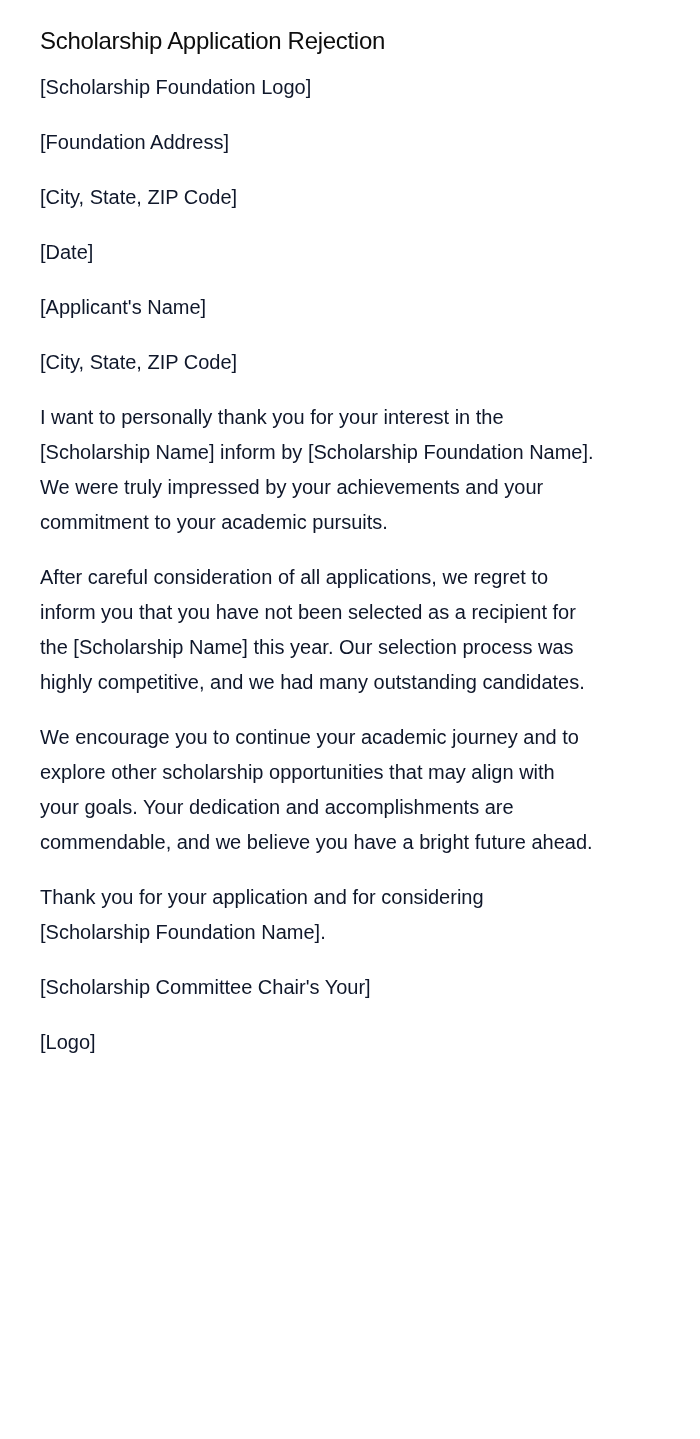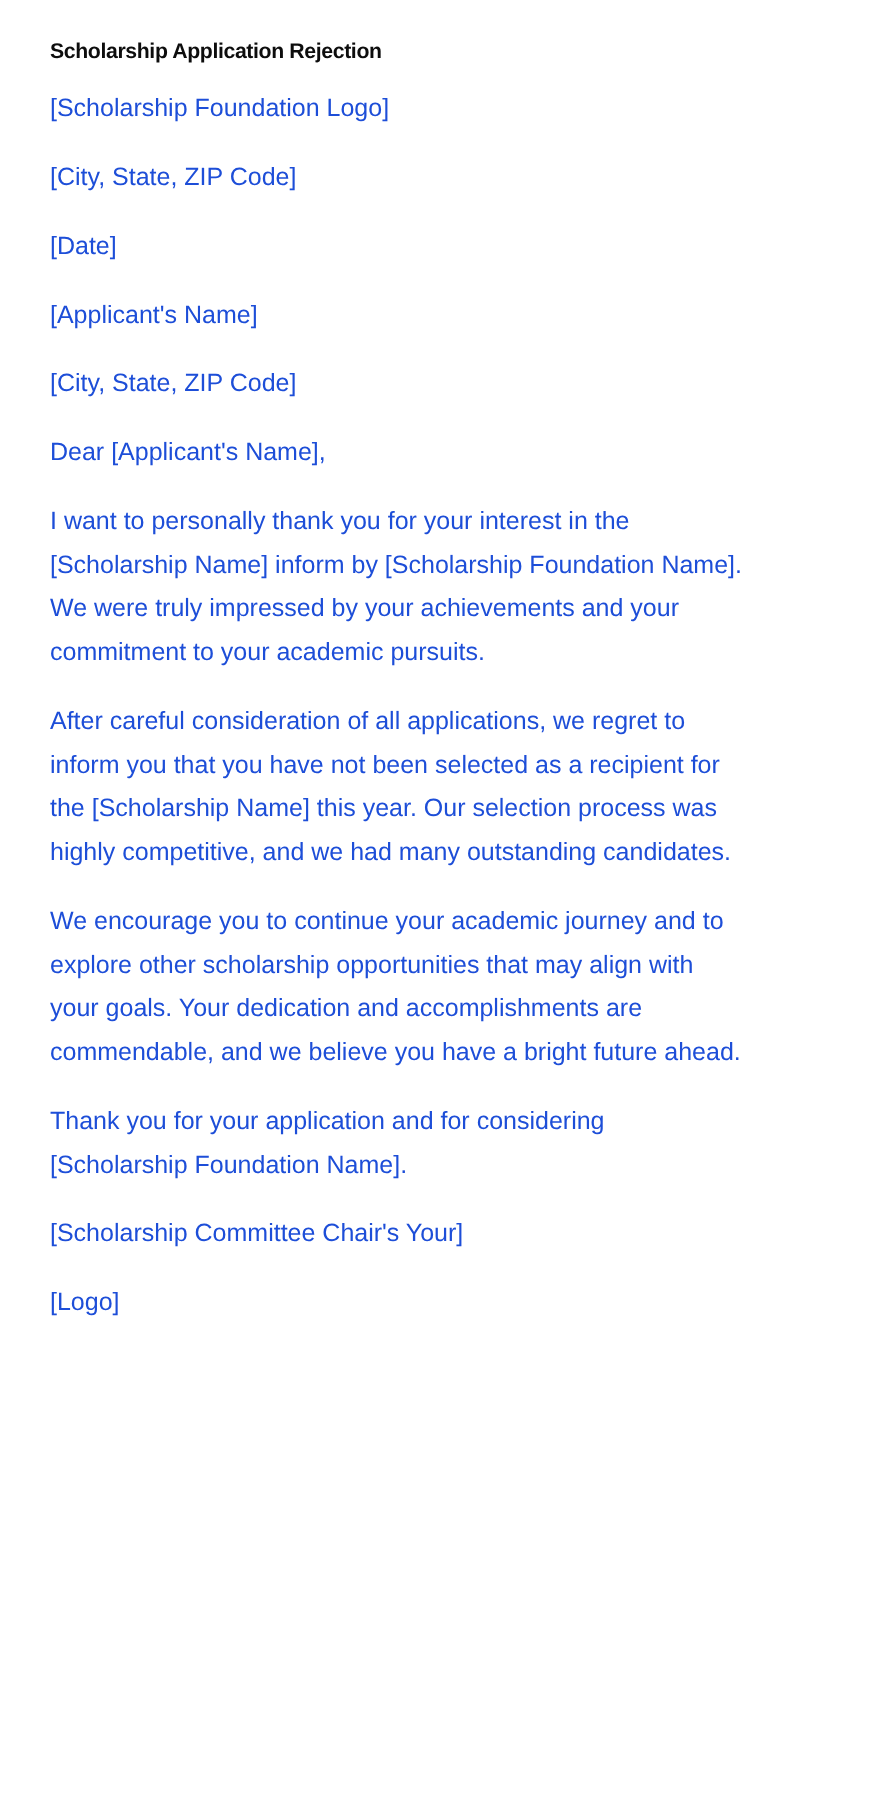--- a/index.html
+++ b/index.html
@@ -12,58 +12,58 @@
     min-height: 1439px;
     font-family: "Liberation Sans", "DejaVu Sans", sans-serif;
     color: #1a1a1a;
     -webkit-font-smoothing: antialiased;
   }
   .doc {
     padding: 24px 40px 40px 40px;
     box-sizing: border-box;
   }
   .doc-title {
-    font-size: 17px;
+    font-size: 24px;
     line-height: 33px;
-    font-weight: 700;
+    font-weight: 400;
     color: #0d0d0d;
     letter-spacing: -0.3px;
     margin: 0 0 13px 0;
   }
   .line, .para {
     font-size: 20px;
     line-height: 35px;
     font-weight: 400;
     margin: 0 0 20px 0;
     white-space: pre-line;
-    color: #1d4ed8;
+    color: #0f172a;
   }
 </style>
 </head>
 <body>
 
 <div class="doc">
 
   <h1 class="doc-title">Scholarship Application Rejection</h1>
 
   <p class="line">[Scholarship Foundation Logo]</p>
 
 
 
+  <p class="line">[Foundation Address]</p>
 
   <p class="line">[City, State, ZIP Code]</p>
 
   <p class="line">[Date]</p>
 
   <p class="line">[Applicant's Name]</p>
 
 
   <p class="line">[City, State, ZIP Code]</p>
 
-  <p class="line">Dear [Applicant's Name],</p>
 
   <p class="para">I want to personally thank you for your interest in the
 [Scholarship Name] inform by [Scholarship Foundation Name].
 We were truly impressed by your achievements and your
 commitment to your academic pursuits.</p>
 
   <p class="para">After careful consideration of all applications, we regret to
 inform you that you have not been selected as a recipient for
 the [Scholarship Name] this year. Our selection process was
 highly competitive, and we had many outstanding candidates.</p>

